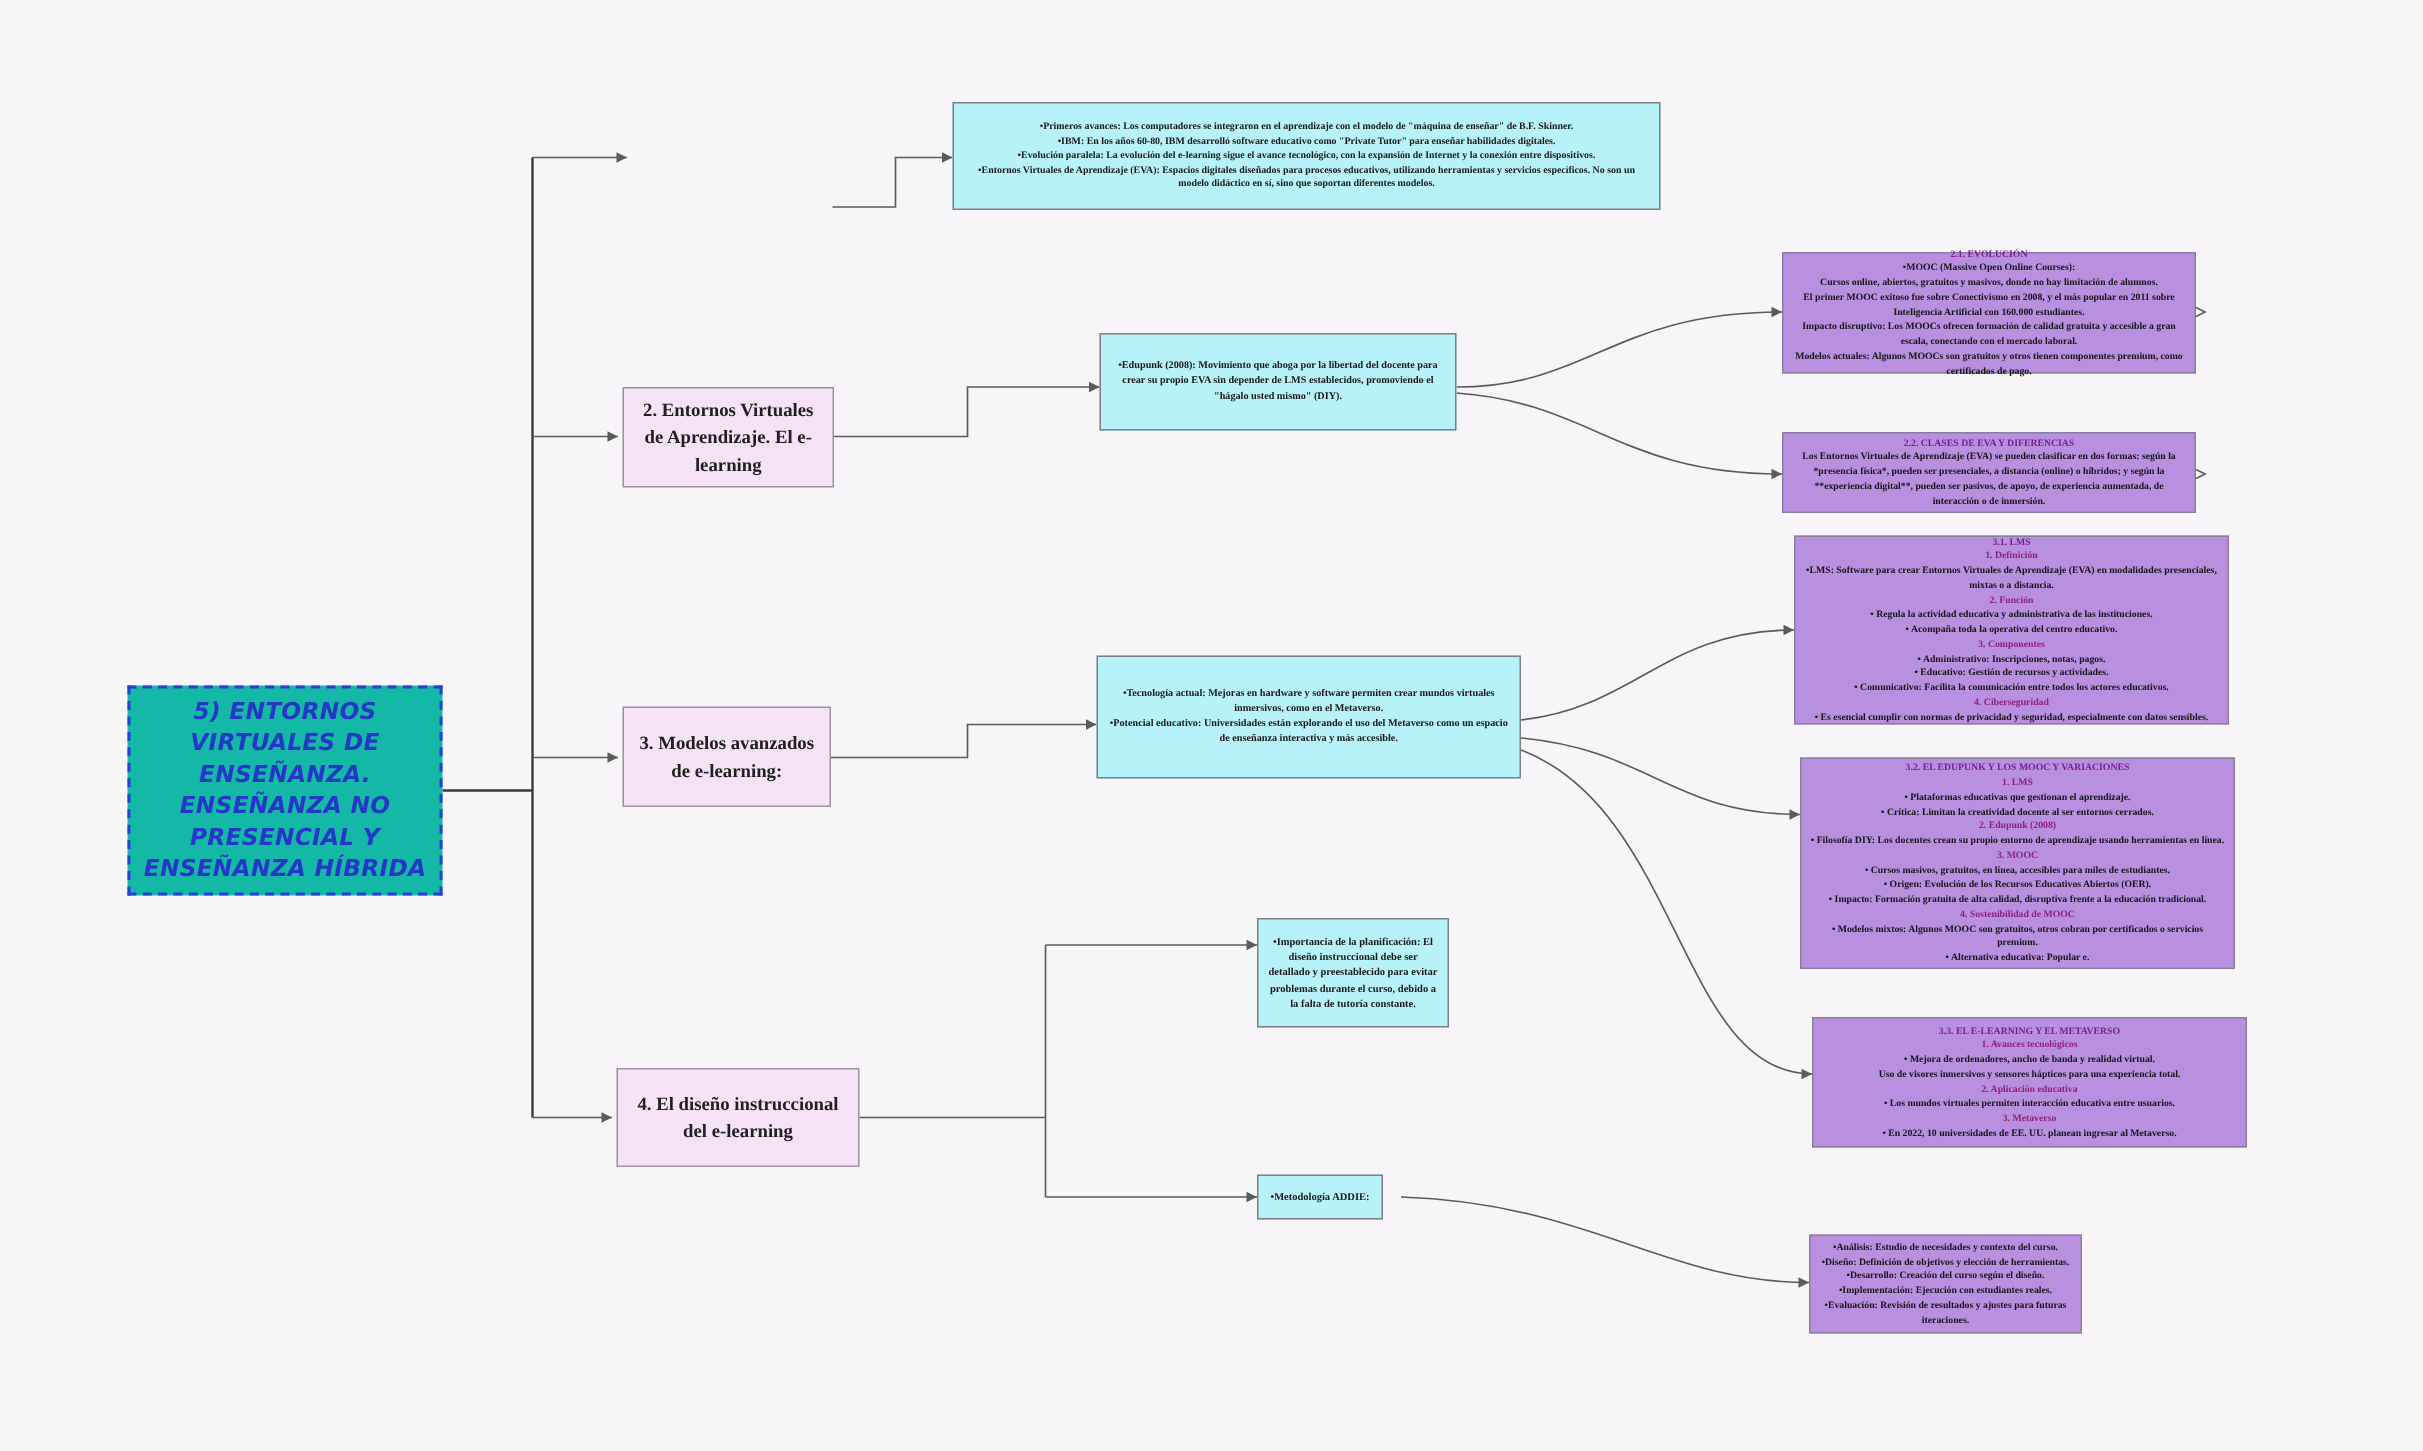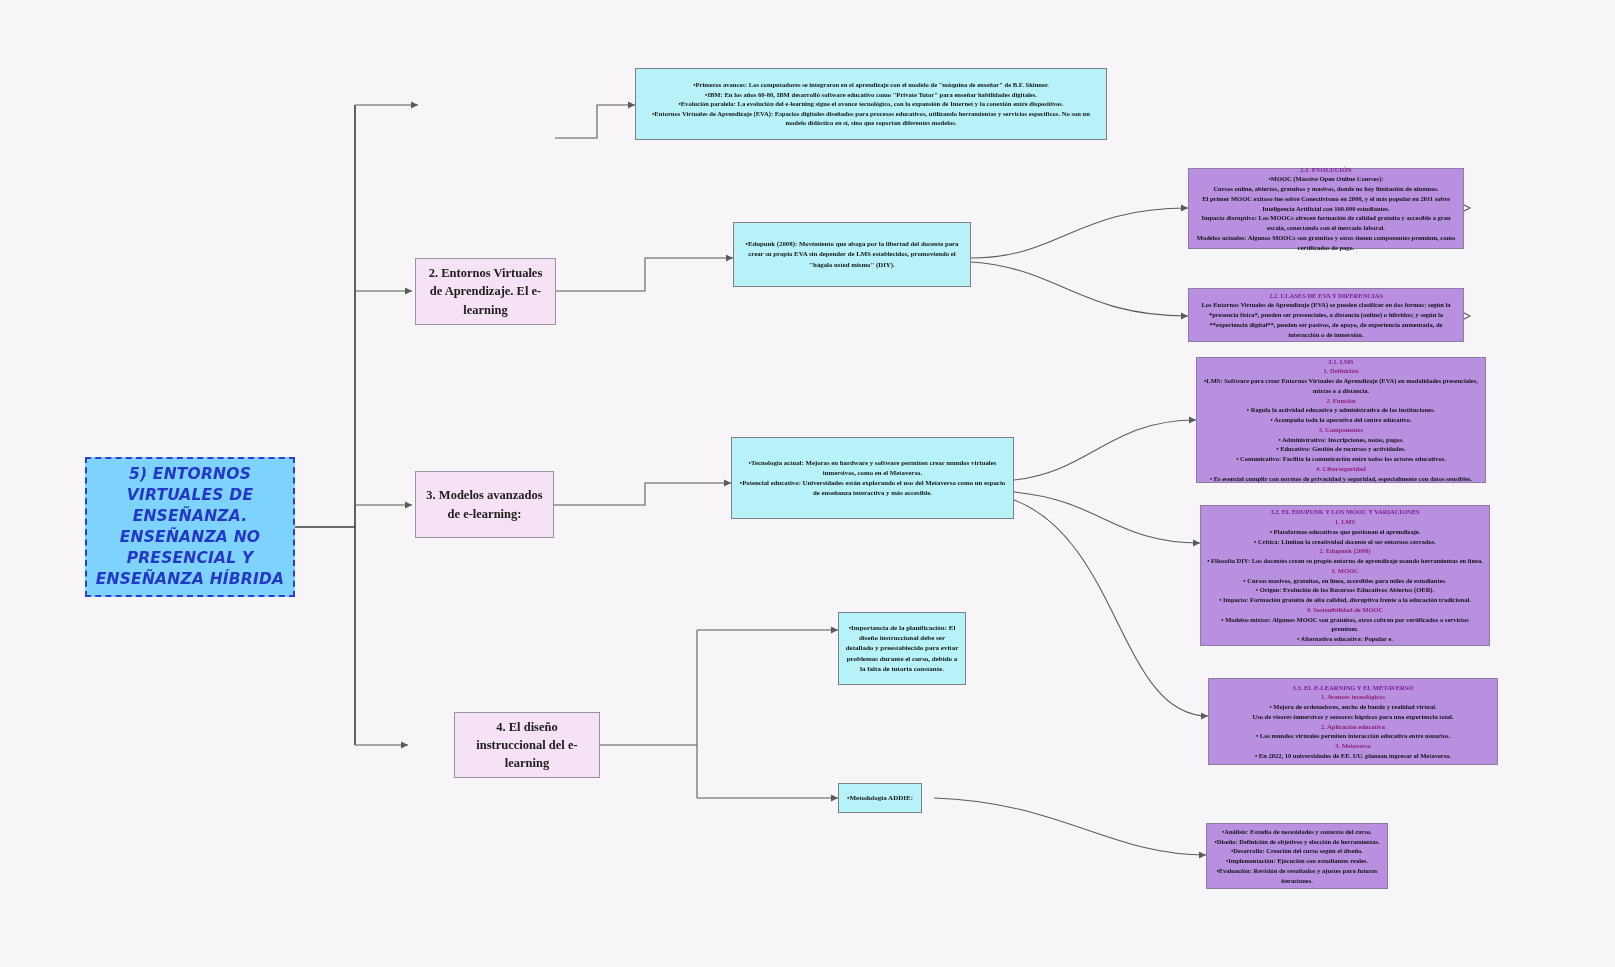--- a/index.html
+++ b/index.html
@@ -6,21 +6,21 @@
   body{width:1615px;height:967px;position:relative;overflow:hidden;
        font-family:"Liberation Serif", serif;}
   #canvas{position:absolute;inset:0;}
   svg.links{position:absolute;left:0;top:0;width:1615px;height:967px;overflow:visible;}
   .node{position:absolute;box-sizing:border-box;display:flex;align-items:center;
         justify-content:center;text-align:center;}
   .node .body{width:100%;padding:4px 6px;box-sizing:border-box;}
 
   
   .central{
-    background:#7dd3fc;border:2px dashed #2b3fd6;
+    background:#14b8a6;border:2px dashed #2b3fd6;
     box-shadow:0 0 0 0 transparent;
   }
   .central .body{
     color:#2437c9;font-family:"DejaVu Sans", sans-serif;font-style:italic;
     font-weight:bold;font-size:15.5px;line-height:1.35;letter-spacing:.2px;
     text-transform:uppercase;
   }
 
   
   .pink{background:#f5e3f5;border:1px solid #9a93a0;}
@@ -186,21 +186,21 @@
       <div class="sub">1. Avances tecnológicos</div>
       <div>• Mejora de ordenadores, ancho de banda y realidad virtual.</div>
       <div>Uso de visores inmersivos y sensores hápticos para una experiencia total.</div>
       <div class="sub">2. Aplicación educativa</div>
       <div>• Los mundos virtuales permiten interacción educativa entre usuarios.</div>
       <div class="sub">3. Metaverso</div>
       <div>• En 2022, 10 universidades de EE. UU. planean ingresar al Metaverso.</div>
     </div>
   </div>
 
-  <div class="node pink" style="left:411px;top:712px;width:146px;height:66px;margin-left:43px;">
+  <div class="node pink" style="left:411px;top:712px;width:162px;height:66px;">
     <div class="body">4. El diseño instruccional del e-learning</div>
   </div>
 
   <div class="node cyan tiny" style="left:838px;top:612px;width:128px;height:73px;">
     <div class="body">•Importancia de la planificación: El diseño instruccional debe ser detallado y preestablecido para evitar problemas durante el curso, debido a la falta de tutoría constante.</div>
   </div>
 
   <div class="node cyan tiny" style="left:838px;top:783px;width:84px;height:30px;">
     <div class="body">•Metodología ADDIE:</div>
   </div>

